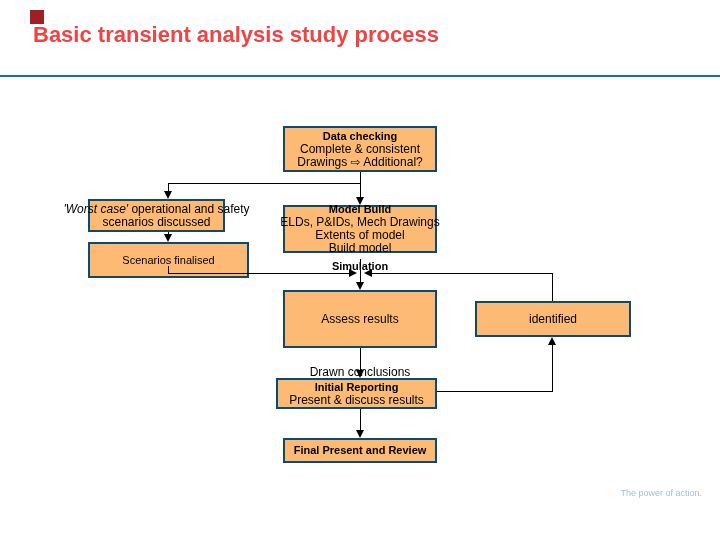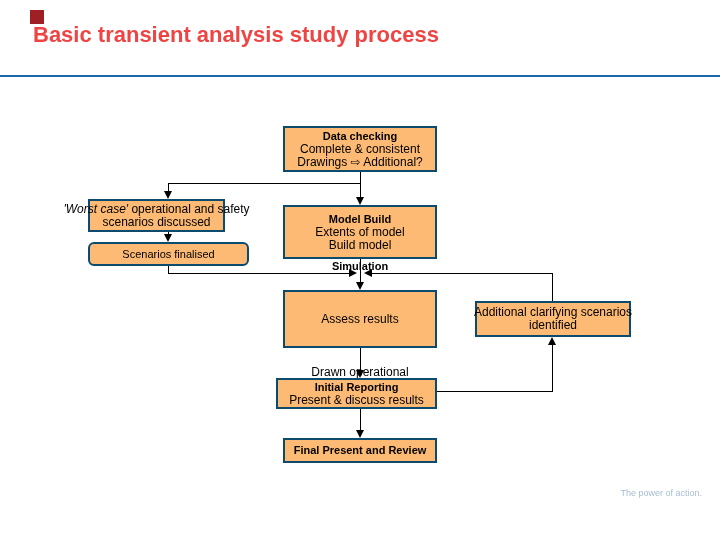--- a/index.html
+++ b/index.html
@@ -49,38 +49,38 @@
   <div class="h">Data checking</div>
   <div class="l">Complete &amp; consistent</div>
   <div class="l">Drawings ⇨ Additional?</div>
 </div>
 
 <div class="box" style="left:88px;top:199px;width:137px;height:33px;">
   <div class="l"><span class="it">'Worst case'</span><span> operational and safety</span></div>
   <div class="l">scenarios discussed</div>
 </div>
 
-<div class="box" style="left:283px;top:205px;width:154px;height:54px;">
+<div class="box" style="left:283px;top:205px;width:154px;height:48px;">
   <div class="h">Model Build</div>
+  <div class="l">ELDs, P&amp;IDs, Mech Drawings</div>
   <div class="l">Extents of model</div>
   <div class="l">Build model</div>
 </div>
 
-<div class="box" style="left:88px;top:242px;width:161px;height:24px;border-radius:6px;">
+<div class="box" style="left:88px;top:242px;width:161px;height:36px;">
   <div class="l" style="font-size:11px;">Scenarios finalised</div>
 </div>
 
 <div class="box" style="left:283px;top:290px;width:154px;height:58px;gap:40px;">
   <div class="h">Simulation</div>
   <div class="l">Assess results</div>
-  <div class="l">Drawn operational</div>
+  <div class="l">Drawn conclusions</div>
 </div>
 
 <div class="box" style="left:475px;top:301px;width:156px;height:36px;">
-  <div class="l">Additional clarifying scenarios</div>
   <div class="l">identified</div>
 </div>
 
 <div class="box" style="left:276px;top:378px;width:161px;height:31px;">
   <div class="h">Initial Reporting</div>
   <div class="l">Present &amp; discuss results</div>
 </div>
 
 <div class="box" style="left:283px;top:438px;width:154px;height:25px;">
   <div class="h">Final Present and Review</div>

